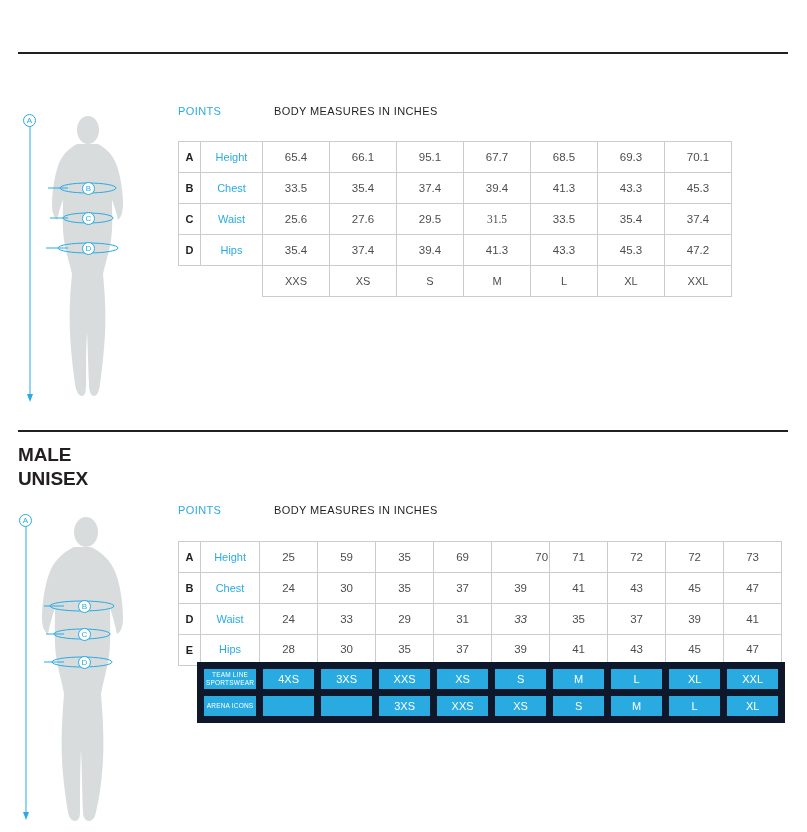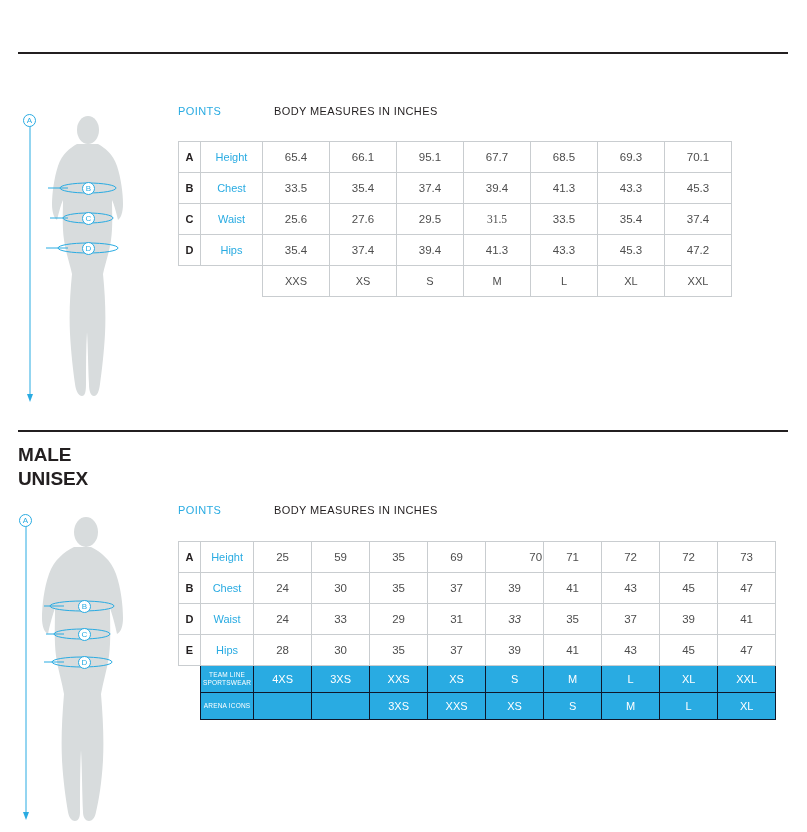--- a/index.html
+++ b/index.html
@@ -89,21 +89,21 @@
   table.sizing td.blank { border: 0; background: transparent; }
   table.sizing td.size {
     font-size: 11px;
     color: #4d4d4d;
   }
 
   
   table.sizing tr.cyanrow td {
     background: #29abe2;
     color: #ffffff;
-    border: 1px solid #0f172a;
+    border: 7px solid #0f172a;
     font-size: 11px;
     height: 27px;
   }
   table.sizing tr.cyanrow td.rowlabel {
     font-size: 6.5px;
     line-height: 8px;
     letter-spacing: 0.2px;
     text-align: center;
     padding: 0 2px;
   }

